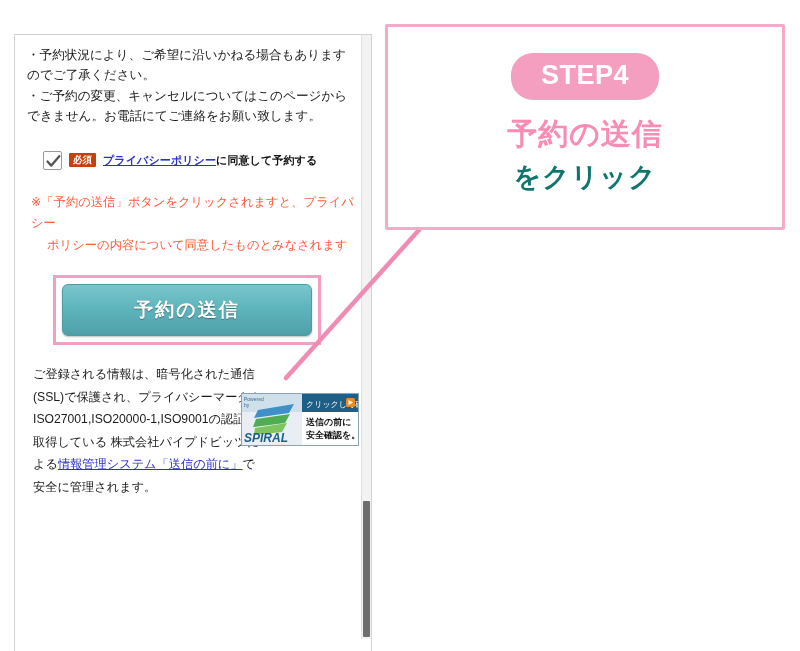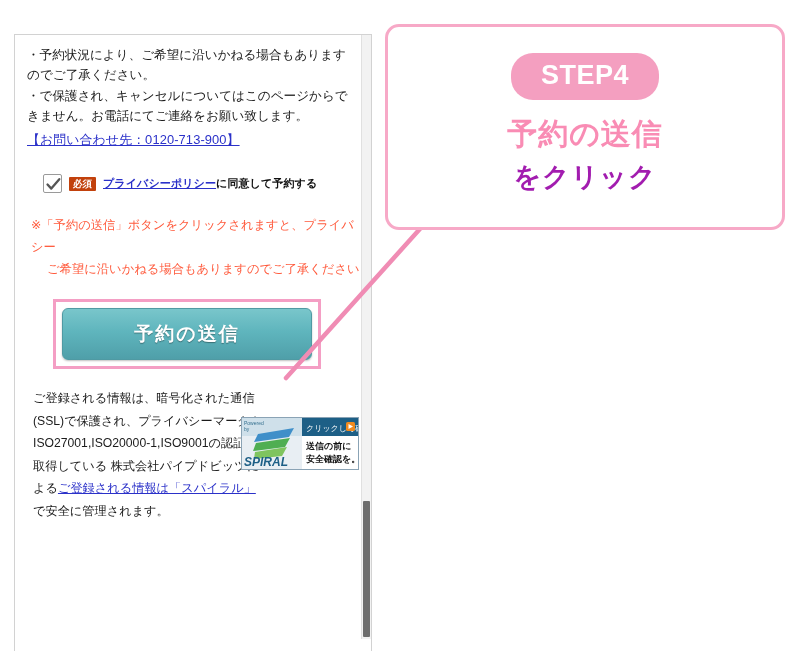--- a/index.html
+++ b/index.html
@@ -84,66 +84,65 @@
   #scroll-track{
     position:absolute;right:0;top:0;width:10px;height:604px;background:#f2f2f2;
     border-left:1px solid #e0e0e0;box-sizing:border-box;
   }
   #scroll-thumb{
     position:absolute;left:1px;top:466px;width:7px;height:136px;background:#6e6e6e;border-radius:1px;
   }
   
   #callout{
     position:absolute;left:385px;top:24px;width:400px;height:206px;
-    border:3px solid #f7a9c7;border-radius:14px;background:#fff;box-sizing:border-box;
+    border:3px solid #f7a9c7;border-radius:2px;background:#fff;box-sizing:border-box;
     display:flex;flex-direction:column;align-items:center;
   }
   .step-pill{
     margin-top:26px;background:#f49fc0;color:#fff;border-radius:22px;
     padding:7px 30px 9px;font-size:27px;font-weight:bold;letter-spacing:.5px;
     font-family:"Liberation Sans","DejaVu Sans",sans-serif;
   }
   .callout-l1{margin-top:14px;color:#f98cb4;font-size:30px;font-weight:bold;letter-spacing:1px;}
-  .callout-l2{margin-top:4px;color:#a21caf;font-size:27px;font-weight:bold;letter-spacing:1px;}
+  .callout-l2{margin-top:4px;color:#0f766e;font-size:27px;font-weight:bold;letter-spacing:1px;}
   
   #connector{position:absolute;left:0;top:0;width:800px;height:651px;pointer-events:none;}
 </style>
 </head>
 <body>
 
 <div id="form-panel">
   <div id="form-inner">
 
     <div class="notice-block">
       <div class="notice-line">・予約状況により、ご希望に沿いかねる場合もありますのでご了承ください。</div>
-      <div class="notice-line">・で保護され、キャンセルについてはこのページからできません。お電話にてご連絡をお願い致します。</div>
-      <a href="#" class="tel-link">【お問い合わせ先：0120-713-900】</a>
+      <div class="notice-line">・ご予約の変更、キャンセルについてはこのページからできません。お電話にてご連絡をお願い致します。</div>
     </div>
 
     <div class="consent-row">
       <span class="cb">
         <svg width="17" height="17" viewBox="0 0 17 17">
           <path d="M2.5 8.5 L6.3 12.6 L14.3 3.2" stroke="#555" stroke-width="2.3" fill="none" stroke-linecap="round" stroke-linejoin="round"></path>
         </svg>
       </span>
       <span class="req-badge">必須</span>
       <span class="consent-text"><a href="#">プライバシーポリシー</a><span>に同意して予約する</span></span>
     </div>
 
     <div class="warn">
       <span>※「予約の送信」ボタンをクリックされますと、プライバシー</span>
-      <span class="ind">ご希望に沿いかねる場合もありますのでご了承ください</span>
+      <span class="ind">ポリシーの内容について同意したものとみなされます</span>
     </div>
 
     <div class="btn-wrap">
       <button class="submit-btn">予約の送信</button>
     </div>
 
     <div class="ssl-block">
-      <div class="ssl-text"><span>ご登録される情報は、暗号化された通信(SSL)で保護され、プライバシーマークやISO27001,ISO20000-1,ISO9001の認証を取得している 株式会社パイプドビッツによる</span><a href="#">ご登録される情報は「スパイラル」</a><span>で安全に管理されます。</span></div>
+      <div class="ssl-text"><span>ご登録される情報は、暗号化された通信(SSL)で保護され、プライバシーマークやISO27001,ISO20000-1,ISO9001の認証を取得している 株式会社パイプドビッツによる</span><a href="#">情報管理システム「送信の前に」</a><span>で安全に管理されます。</span></div>
 
       <div class="spiral">
         <svg width="116" height="51" viewBox="0 0 116 51">
           <rect x="0" y="0" width="116" height="51" fill="#ffffff"></rect>
           <rect x="0" y="0" width="60" height="51" fill="#e8eef3"></rect>
           <rect x="60" y="0" width="56" height="18" fill="#1d5f86"></rect>
           <rect x="0" y="0" width="60" height="18" fill="#cfe0ea"></rect>
           <text x="2" y="7" font-family="Liberation Sans, sans-serif" font-size="5" fill="#35708f">Powered</text>
           <text x="2" y="13" font-family="Liberation Sans, sans-serif" font-size="5" fill="#35708f">by</text>
           <text x="64" y="13" font-family="Liberation Sans, sans-serif" font-size="8" fill="#ffffff">クリックして確認</text>

